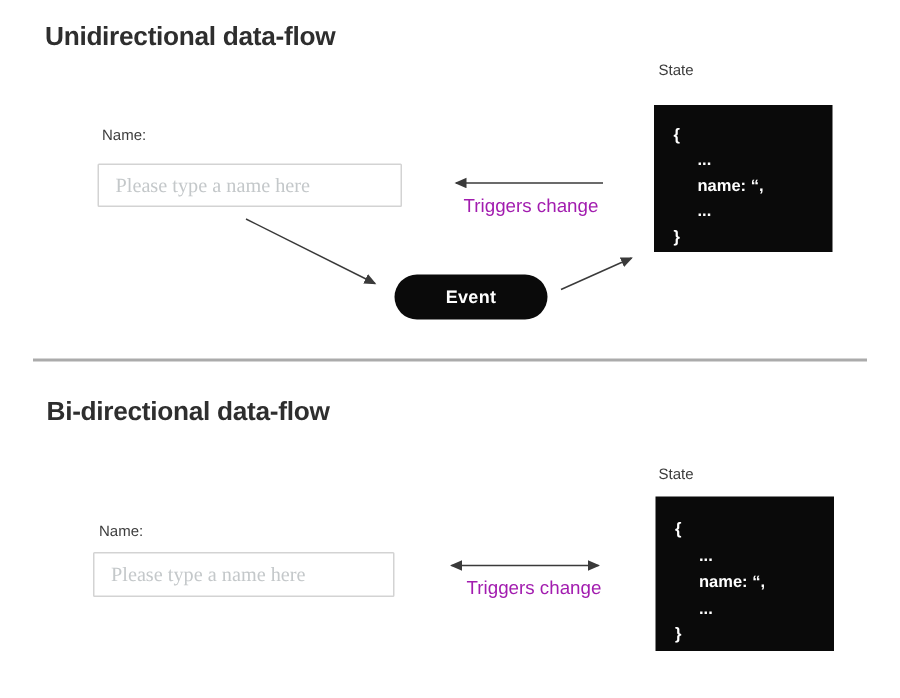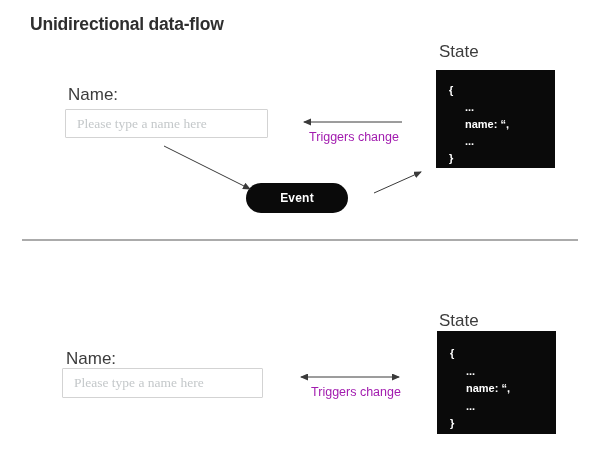--- a/index.html
+++ b/index.html
@@ -15,21 +15,21 @@
   .abs { position: absolute; }
 
   .section-title {
     font-size: 17.5px;
     font-weight: bold;
     color: #2e2e2e;
     letter-spacing: -0.2px;
     white-space: nowrap;
   }
   .field-label {
-    font-size: 17px;
+    font-size: 10px;
     color: #3c3c3c;
     white-space: nowrap;
   }
   .name-input {
     border: 1px solid #d3d3d3;
     border-radius: 1px;
     background: #ffffff;
     font-family: Liberation Serif, serif;
     font-size: 13.5px;
     color: #444444;
@@ -85,38 +85,39 @@
 <body>
 
 <div class="canvas">
 
   <div class="abs section-title" style="left:30px; top:14px;">Unidirectional data-flow</div>
 
   <div class="abs field-label" style="left:68px; top:85px;">Name:</div>
 
   <input class="abs name-input" style="left: 65px; top: 109px; width: 203px; height: 29px;" type="text" placeholder="Please type a name here">
 
-  <div class="abs event-pill" style="left:246px; top:183px; width:102px; height:30px;align-items:center;">
+  <div class="abs event-pill" style="left:263px; top:183px; width:102px; height:30px;align-items:center;">
     <span>Event</span>
   </div>
 
   <div class="abs field-label" style="left:439px; top:42px;">State</div>
 
   <div class="abs state-box" style="left:436px; top:70px; width:119px; height:98px; padding:12px 0 0 13px;">
     <div class="code-line">{</div>
     <div class="code-line indent">...</div>
     <div class="code-line indent">name: “,</div>
     <div class="code-line indent">...</div>
     <div class="code-line">}</div>
   </div>
 
   <div class="abs triggers-label" style="left:303px; top:130px; width:102px;">Triggers change</div>
 
   <div class="abs divider" style="left:22px; top:239px; width:556px;"></div>
 
+  <div class="abs section-title" style="left:31px; top:264px;">Bi-directional data-flow</div>
 
   <div class="abs field-label" style="left:66px; top:349px;">Name:</div>
 
   <input class="abs name-input" style="left: 62px; top: 368px; width: 201px; height: 30px;" type="text" placeholder="Please type a name here">
 
   <div class="abs field-label" style="left:439px; top:311px;">State</div>
 
   <div class="abs state-box" style="left:437px; top:331px; width:119px; height:103px; padding:14px 0 0 13px; line-height:17.5px;">
     <div class="code-line">{</div>
     <div class="code-line indent">...</div>

